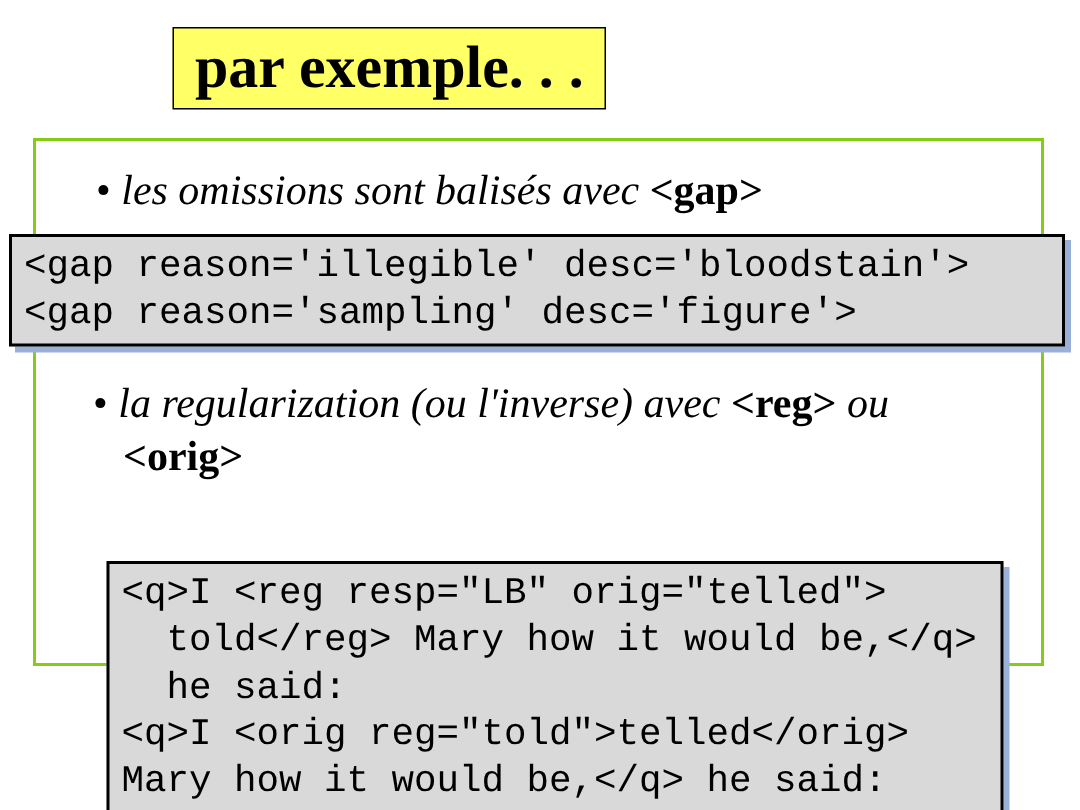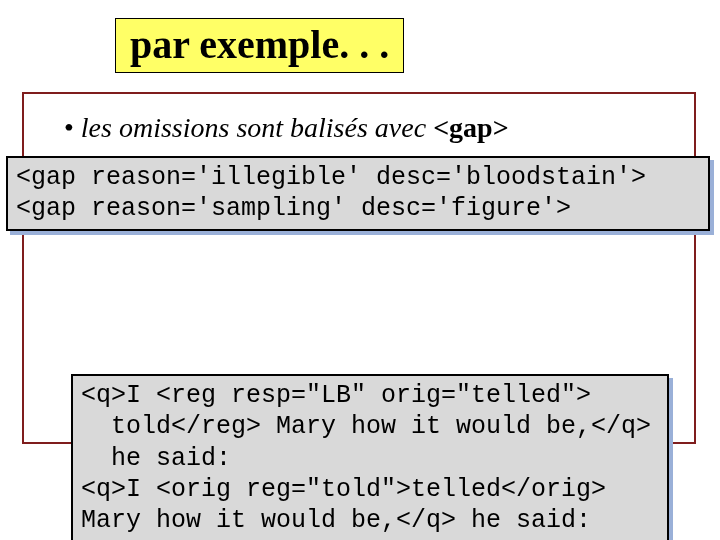--- a/index.html
+++ b/index.html
@@ -29,21 +29,21 @@
     margin: 0;
     font-size: 40px;
     font-weight: bold;
     font-family: "Times New Roman", Times, serif;
   }
   .content-frame {
     position: absolute;
     top: 92px;
     left: 22px;
     width: 674px;
-    border: 2px solid #7f1d1d;
+    border: 2px solid #84cc16;
     box-sizing: border-box;
     padding: 10px 0 14px 0;
     height: 352px;
   }
   .bullet {
     font-size: 28px;
     font-style: italic;
     margin: 6px 28px 10px 40px;
     text-indent: -20px;
     padding-left: 20px;
@@ -98,20 +98,25 @@
 
   <div class="content-frame">
     <div class="bullet">
       <span>les omissions sont balisés avec </span><span class="tag">&lt;gap&gt;</span>
     </div>
   </div>
 
   <div class="code-box code-box-1">&lt;gap reason='illegible' desc='bloodstain'&gt;
 &lt;gap reason='sampling' desc='figure'&gt;</div>
 
+  <div class="bullet-2-wrap">
+    <div class="bullet">
+      <span>la regularization (ou l'inverse) avec </span><span class="tag">&lt;reg&gt;</span><span> ou </span><span class="tag">&lt;orig&gt;</span>
+    </div>
+  </div>
 
   <div class="code-box code-box-2">&lt;q&gt;I &lt;reg resp="LB" orig="telled"&gt;
   told&lt;/reg&gt; Mary how it would be,&lt;/q&gt;
   he said:
 &lt;q&gt;I &lt;orig reg="told"&gt;telled&lt;/orig&gt;
 Mary how it would be,&lt;/q&gt; he said:</div>
 
 </div>
 
 </body></html>

